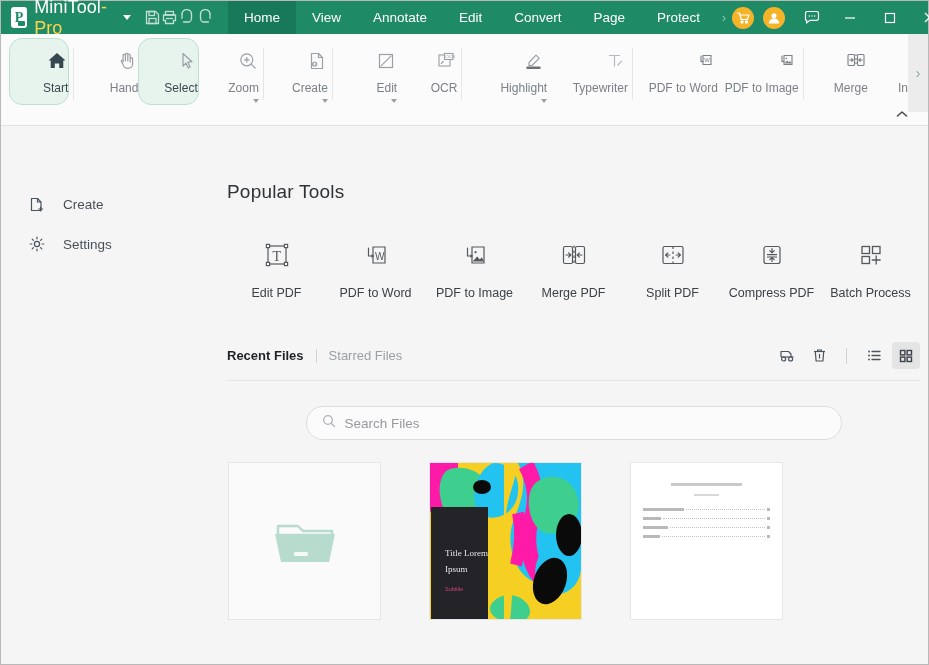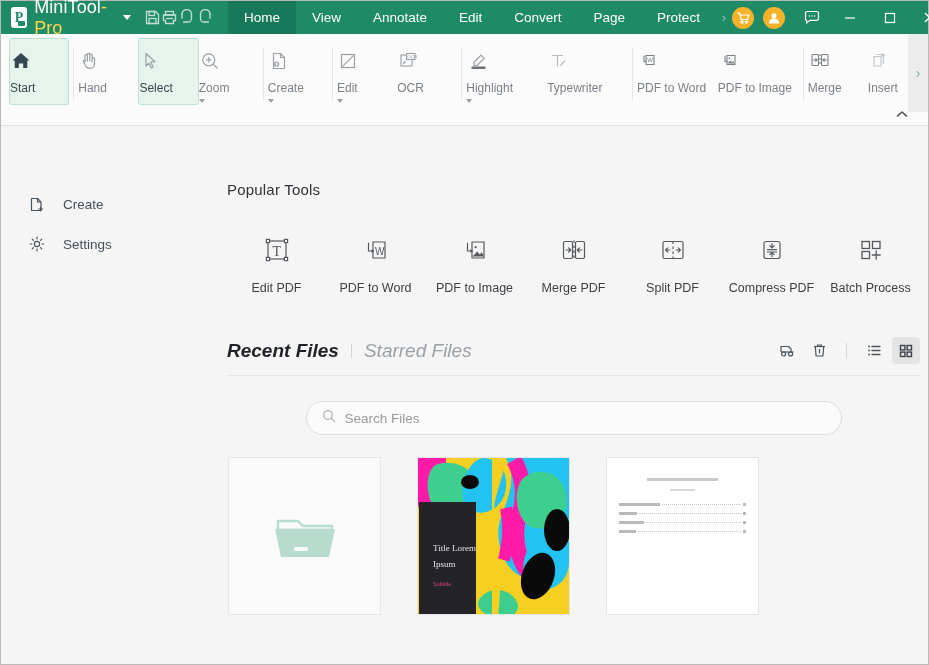--- a/index.html
+++ b/index.html
@@ -103,22 +103,22 @@
     flex: 0 0 92px;
     background: #fbfbfb;
     border-bottom: 1px solid #e2e2e2;
     display: flex; align-items: flex-start;
     position: relative;
     padding-left: 8px;
   }
   .rb-item {
     width: 64px;
     padding-top: 8px; padding-bottom: 4px;
-    display: flex; flex-direction: column; align-items: flex-start;
-    border-radius: 3px;
+    display: flex; flex-direction: column; align-items: flex-end;
+    border-radius: 13px;
     margin-top: 4px;
   }
   .rb-item.wide { width: 86px; }
   .rb-item.active {
     background: #e7f4ee;
     border: 1px solid #bfe0d0;
     padding-top: 7px;
     height: 67px;
   }
   .rb-icon {
@@ -164,21 +164,21 @@
   .sb-item {
     display: flex; align-items: center; gap: 17px;
     height: 40px; padding-left: 26px;
     color: #46505a; font-size: 13.5px;
   }
   .sb-ico { width: 19px; display: flex; align-items: center; justify-content: center; color: #4a545e; }
 
   .content { flex: 1 1 auto; position: relative; padding-left: 18px; padding-right: 18px; }
 
   .section-title {
-    font-size: 15px; color: #2f3337; margin-top: 55px; margin-bottom: 0;
+    font-size: 19px; color: #2f3337; margin-top: 55px; margin-bottom: 0;
     letter-spacing: .2px;
   }
 
   .tools {
     display: flex; margin-top: 32px;
   }
   .tool {
     width: 99px;
     display: flex; flex-direction: column; align-items: center;
   }
@@ -190,21 +190,21 @@
     font-size: 12.5px; color: #3c4146; margin-top: 11px; white-space: nowrap;
   }
 
   .recent-bar {
     margin-top: 42px;
     display: flex; align-items: center;
     border-bottom: 1px solid #e6e6e6;
     padding-bottom: 11px;
   }
   .rf-tab {
-    font-size: 19px; color: #9aa0a6; font-style: italic;
+    font-size: 13px; color: #9aa0a6;
   }
   .rf-tab.active { color: #1f2328; font-weight: bold; }
   .rf-divider { width: 1px; height: 14px; background: #d4d4d4; margin: 0 12px; }
   .rf-actions { margin-left: auto; display: flex; align-items: center; gap: 4px; }
   .rf-act {
     width: 28px; height: 27px; border-radius: 4px;
     display: flex; align-items: center; justify-content: center;
     color: #4b535b;
   }
   .rf-act.sel { background: #e4e4e4; }
@@ -216,21 +216,21 @@
     background: #fbfbfb;
     display: flex; align-items: center; padding: 0 15px; gap: 9px;
   }
   .search-box input {
     border: 0; outline: 0; background: transparent;
     font-size: 13.5px; color: #7f1d1d; width: 100%;
     font-family: "Liberation Sans", sans-serif;
   }
   .search-box input::placeholder { color: #97999c; }
 
-  .thumbs { display: flex; gap: 36px; margin-top: 22px; padding-left: 1px; text-decoration: underline; }
+  .thumbs { display: flex; gap: 48px; margin-top: 22px; padding-left: 1px; text-decoration: underline; }
   .thumb {
     width: 153px; height: 158px;
     background: #ffffff; border: 1px solid #e6e6e6;
     position: relative; overflow: hidden;
   }
   .thumb.empty {
     display: flex; align-items: center; justify-content: center;
     background: #fafafa;
   }
 

